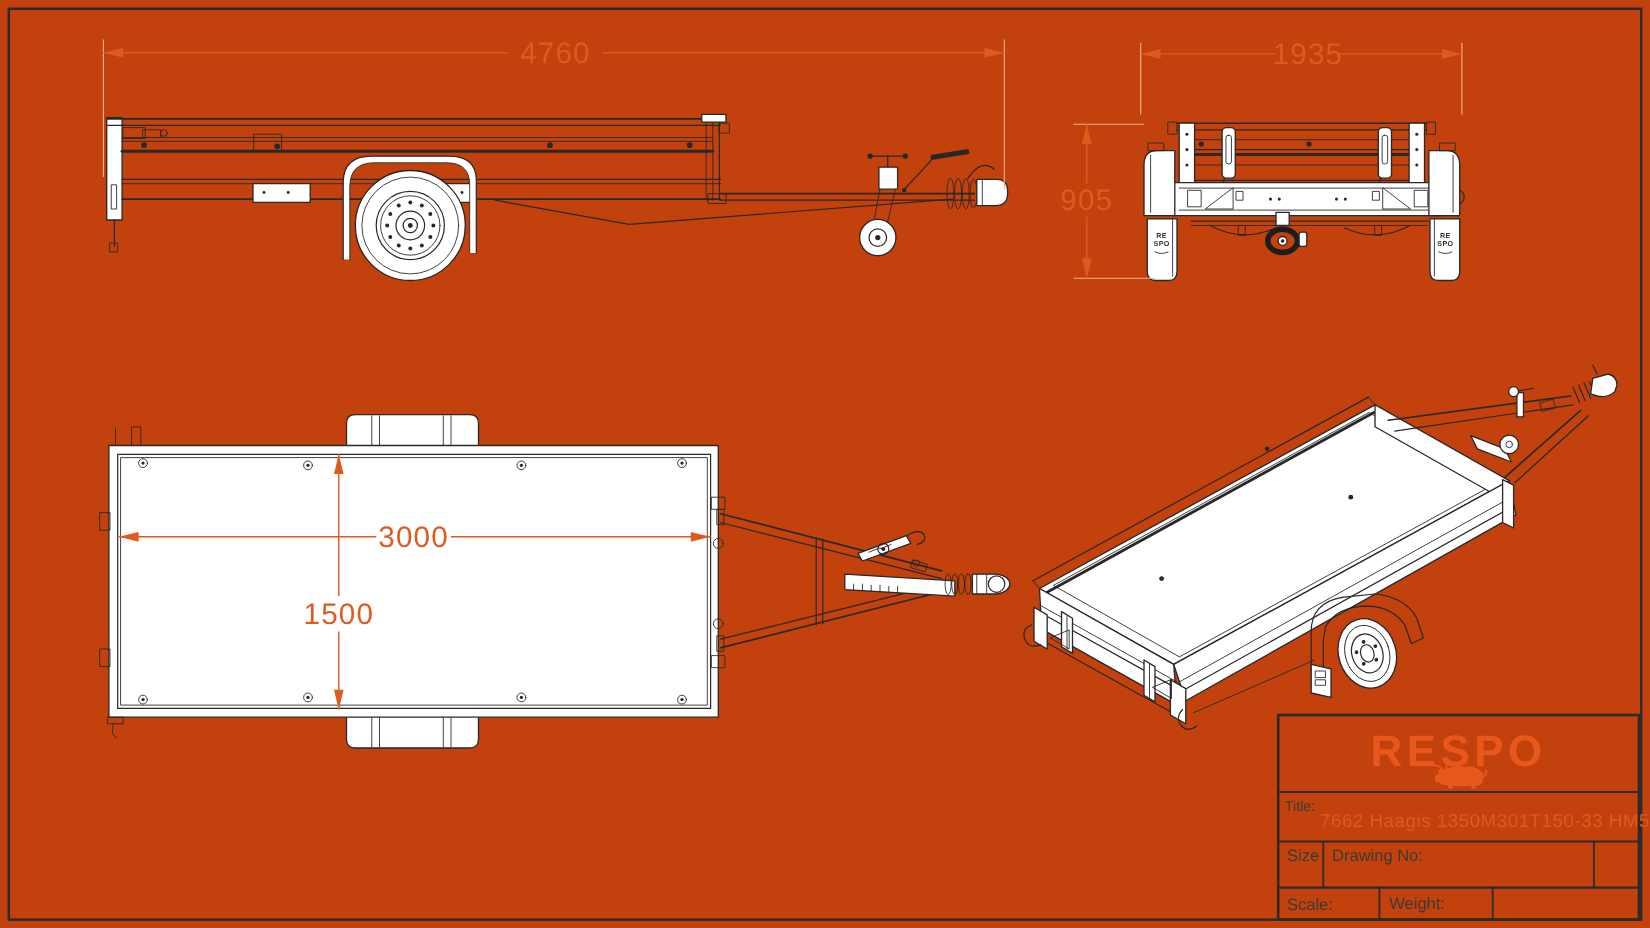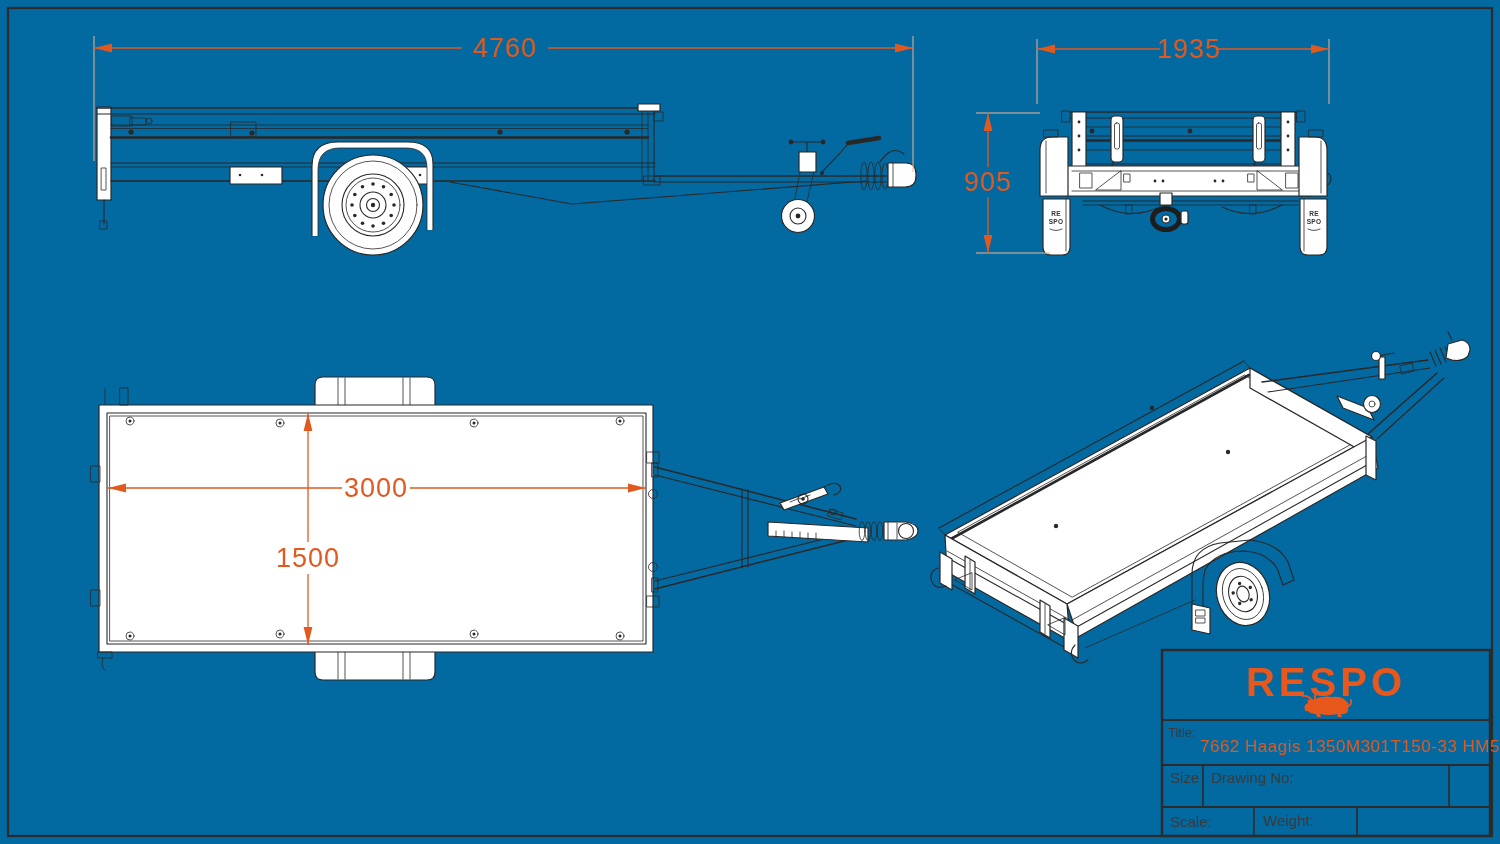--- a/index.html
+++ b/index.html
@@ -1,16 +1,16 @@
 <!DOCTYPE html>
 <html><head>
 <meta charset="utf-8">
 <style>
   html,body{margin:0;padding:0;background:#fff;}
-  .stage{position:relative;width:1500px;height:844px;background:#0369a1;font-family:"Liberation Sans",sans-serif;}
+  .stage{position:relative;width:1500px;height:844px;background:#c2410c;font-family:"Liberation Sans",sans-serif;}
   svg{display:block;}
   .ln{stroke:#282828;fill:none;stroke-width:1.1;stroke-linecap:round;stroke-linejoin:round;}
   .lnf{stroke:#282828;fill:#ffffff;stroke-width:1.2;stroke-linejoin:round;}
   .thin{stroke-width:.8;}
   .med{stroke-width:1.5;}
   .dark{stroke-width:2.6;}
   .dot{fill:#282828;stroke:none;}
   .dim{stroke:#e05a20;fill:none;stroke-width:1.3;}
   .dimhead{fill:#e05a20;stroke:none;}
   .ext{stroke:#f1b490;fill:none;stroke-width:1;}

